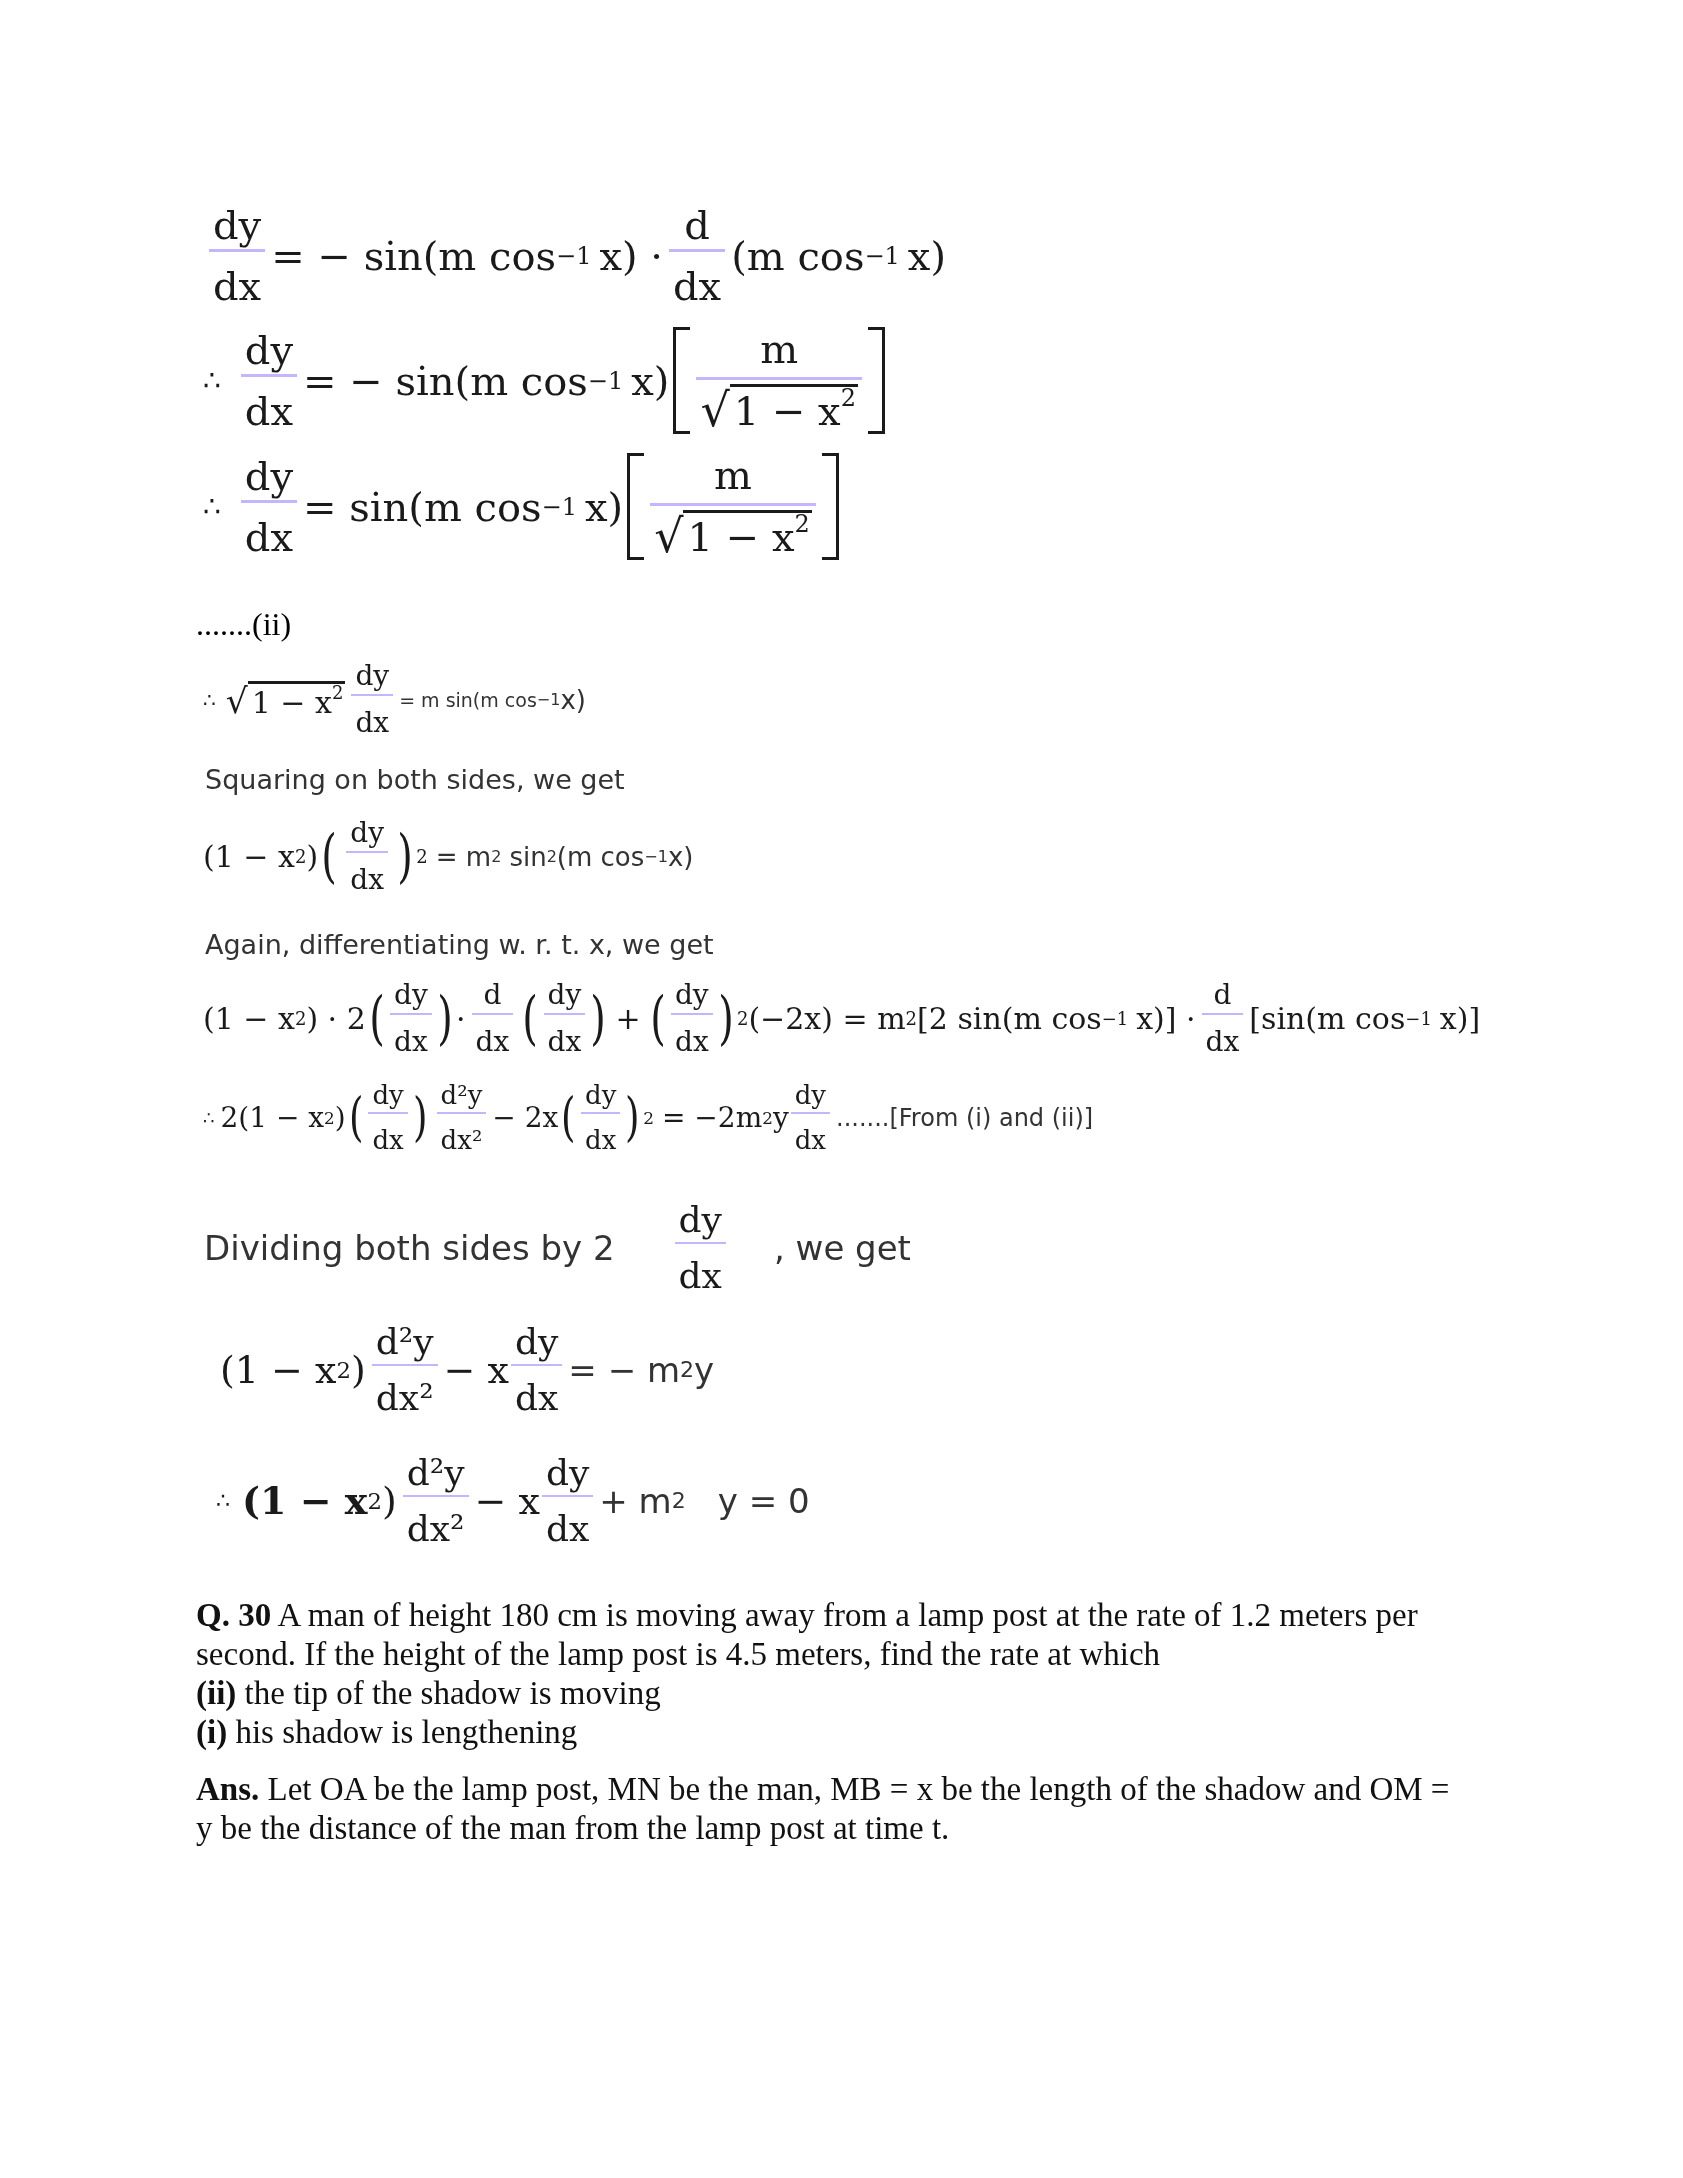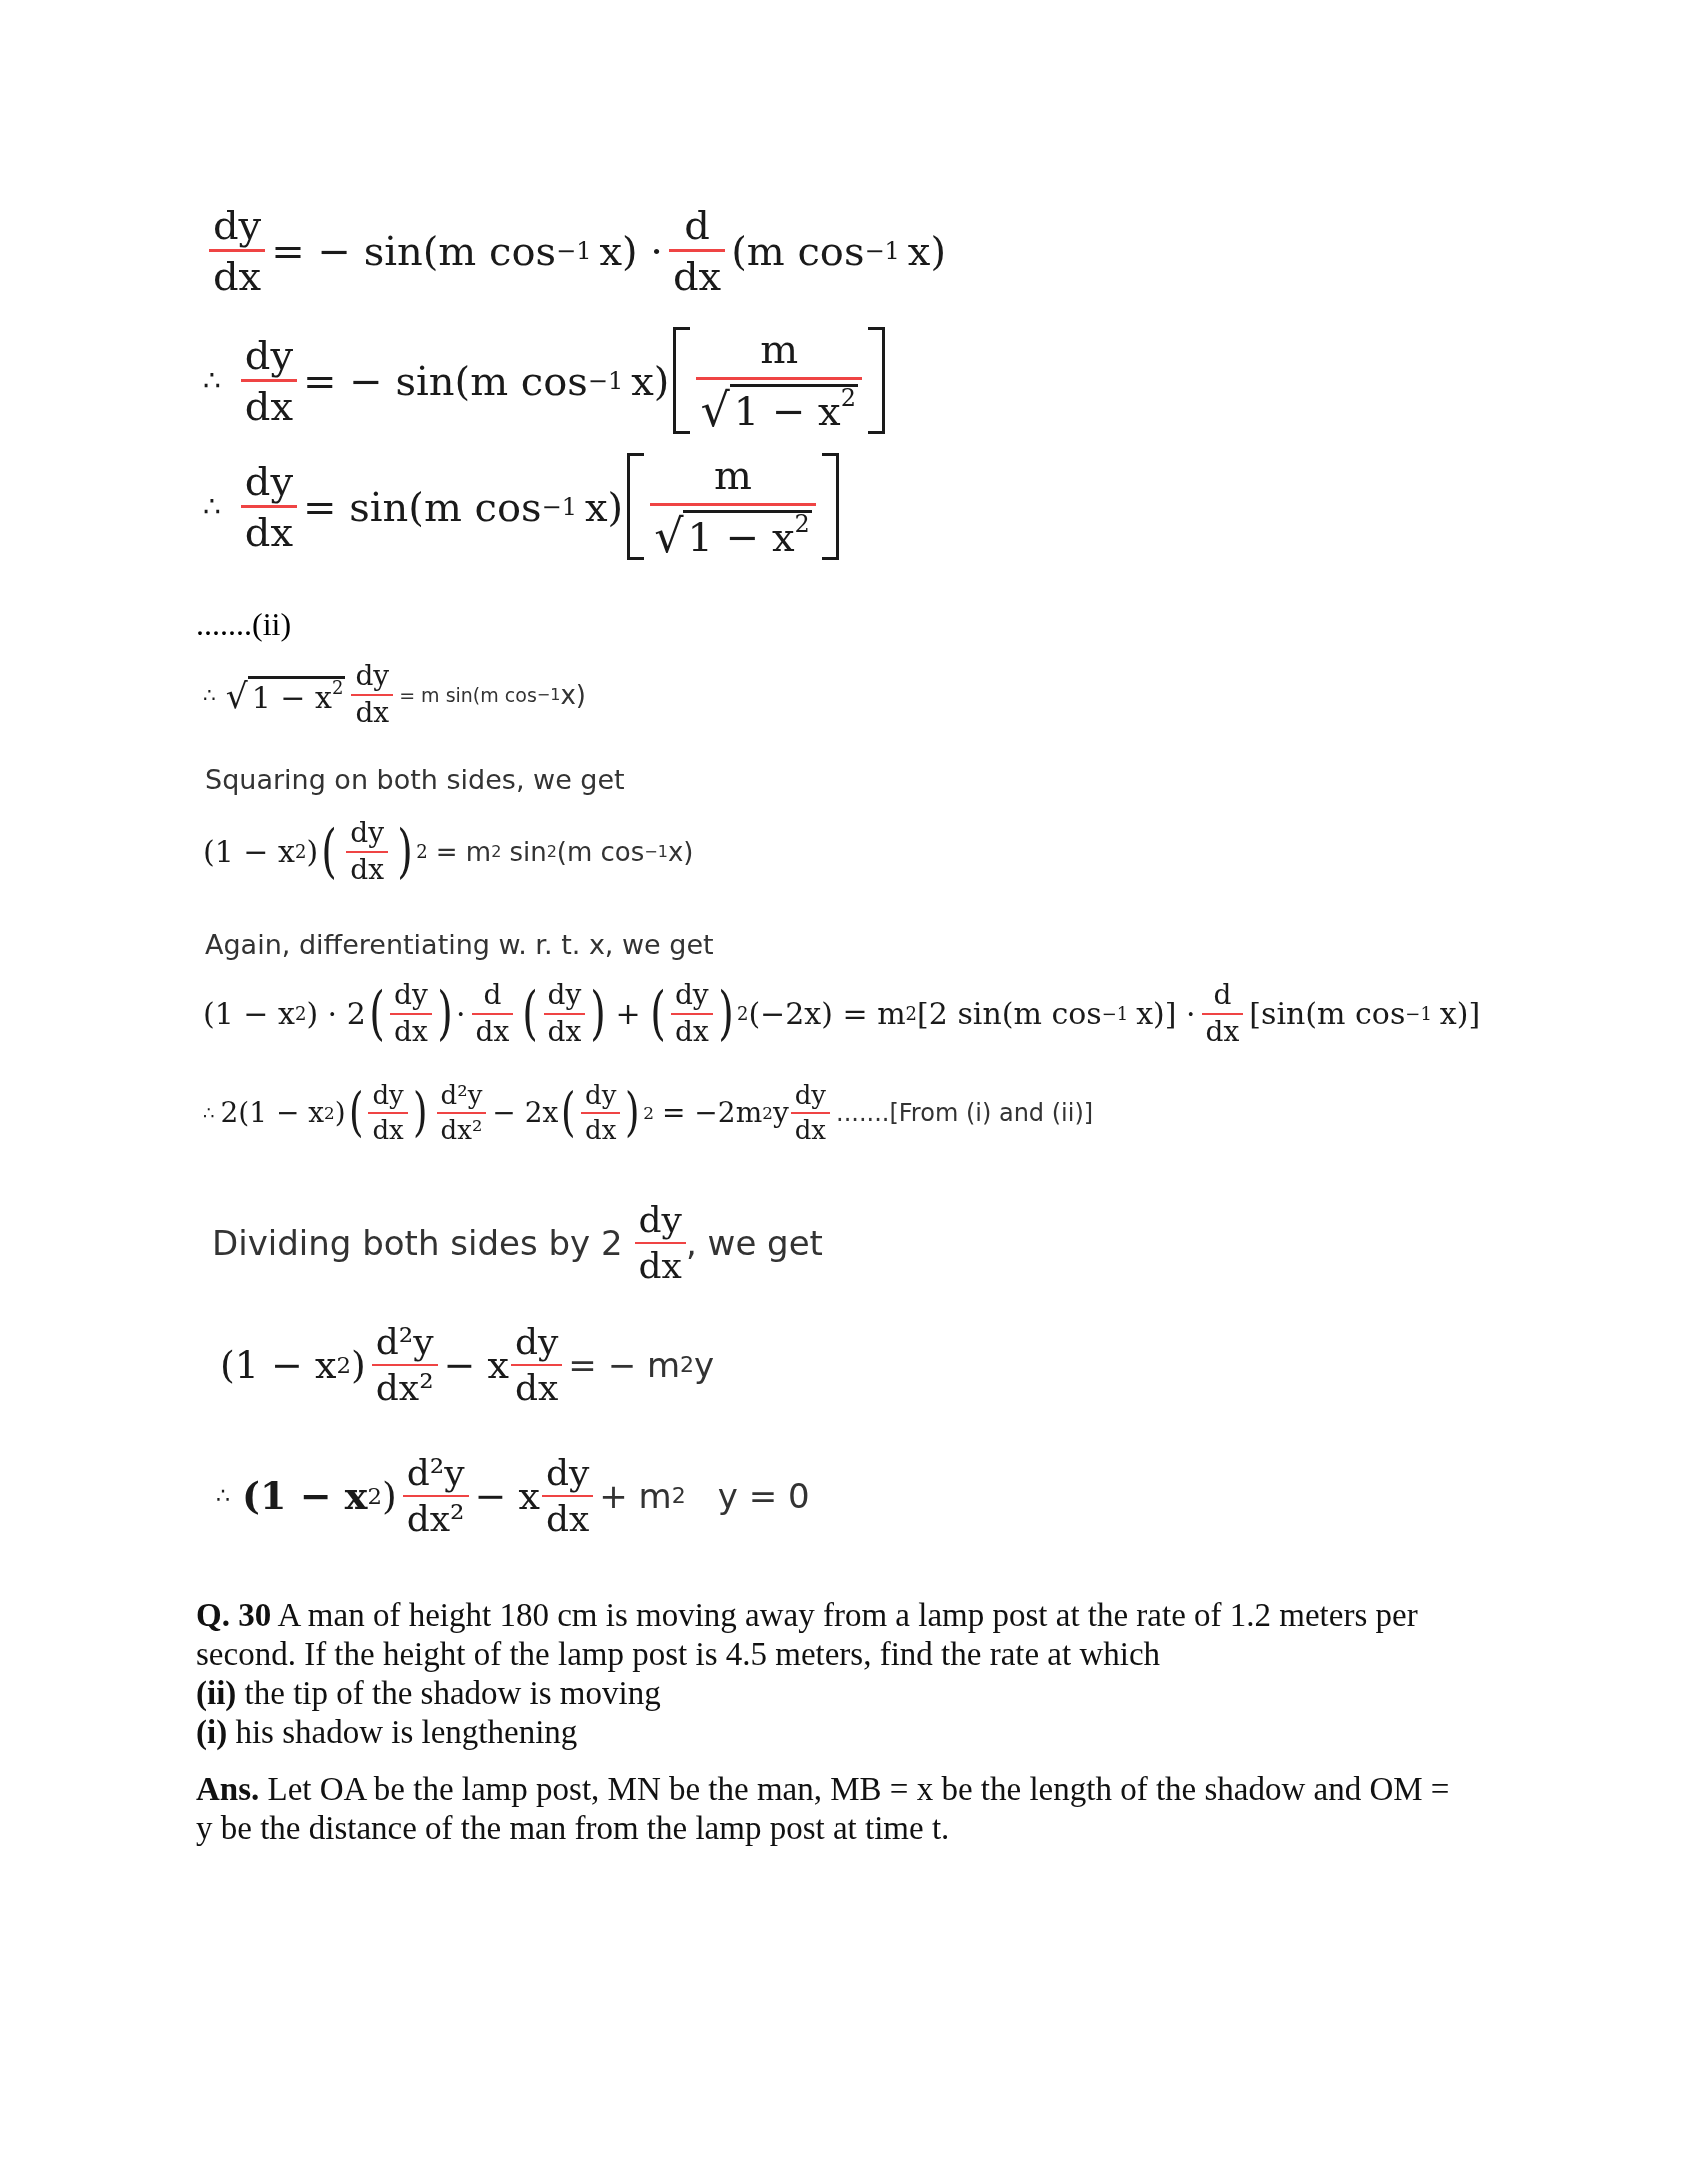--- a/index.html
+++ b/index.html
@@ -1,21 +1,21 @@
 <!DOCTYPE html>
 <html><head>
 <meta charset="utf-8">
 <style>
   html, body { margin:0; padding:0; background:#ffffff; }
   body { width:1683px; height:2178px; position:relative; overflow:hidden; color:#111; }
   .abs { position:absolute; }
   .math { font-family:"DejaVu Serif", "Liberation Serif", serif; white-space:nowrap; display:flex; align-items:center; color:#1a1a1a; }
   .frac { display:inline-flex; flex-direction:column; align-items:center; vertical-align:middle; margin:0 6px; }
   .frac .num { padding:0 4px 2px 4px; line-height:1.1; }
-  .frac .den { border-top:3px solid #ef4444; padding:2px 4px 0 4px; line-height:1.1; }
+  .frac .den { border-top:3px solid #c4b5fd; padding:12px 4px 0 4px; line-height:1.1; }
   .big-paren { font-size:1.9em; font-weight:200; line-height:1; transform:scaleX(0.7); display:inline-block; }
   .bracket { display:inline-block; width:14px; border:3px solid #1a1a1a; align-self:stretch; margin:0 4px; }
   .bracket.l { border-right:none; }
   .bracket.r { border-left:none; }
   sup { font-size:0.6em; vertical-align:0.8em; line-height:0; }
   .sqrt { display:inline-flex; align-items:flex-end; }
   .sqrt .rad { font-size:1.15em; line-height:1; }
   .sqrt .under { border-top:3px solid #1a1a1a; padding:2px 2px 0 4px; line-height:1.1;text-align:right; }
   .sans { font-family:"DejaVu Sans", "Liberation Sans", sans-serif; color:#333; }
   .para { font-family:"Liberation Serif", serif; font-size:33px; line-height:39px; color:#111; width:1327px; }
@@ -205,21 +205,21 @@
   <span>= −2m</span>
     <sup>2</sup>
     <span>y</span>
   <span class="frac" style="font-size:26px; margin-left:2px;">
       <span class="num">dy</span>
       <span class="den" style="border-top-width:2px;">dx</span>
     </span>
   <span class="sans" style="font-size:24px; ">.......[From (i) and (ii)]</span>
 </div>
 
-<div class="abs math" style="left:212px; top:1200px; font-size:36px;">
+<div class="abs math" style="left:204px; top:1200px; font-size:36px;gap:48px;">
   <span class="sans" style="font-size:34px;">Dividing both sides by 2</span>
   <span class="frac" style="font-size:36px; margin-left:12px; margin-right:0;">
       <span class="num">dy</span>
       <span class="den" style="border-top-width:2px;">dx</span>
     </span>
   <span class="sans" style="font-size:34px;">, we get</span>
 </div>
 
 <div class="abs math" style="left:220px; top:1322px; font-size:38px;">
   <span>(1 − x</span>

